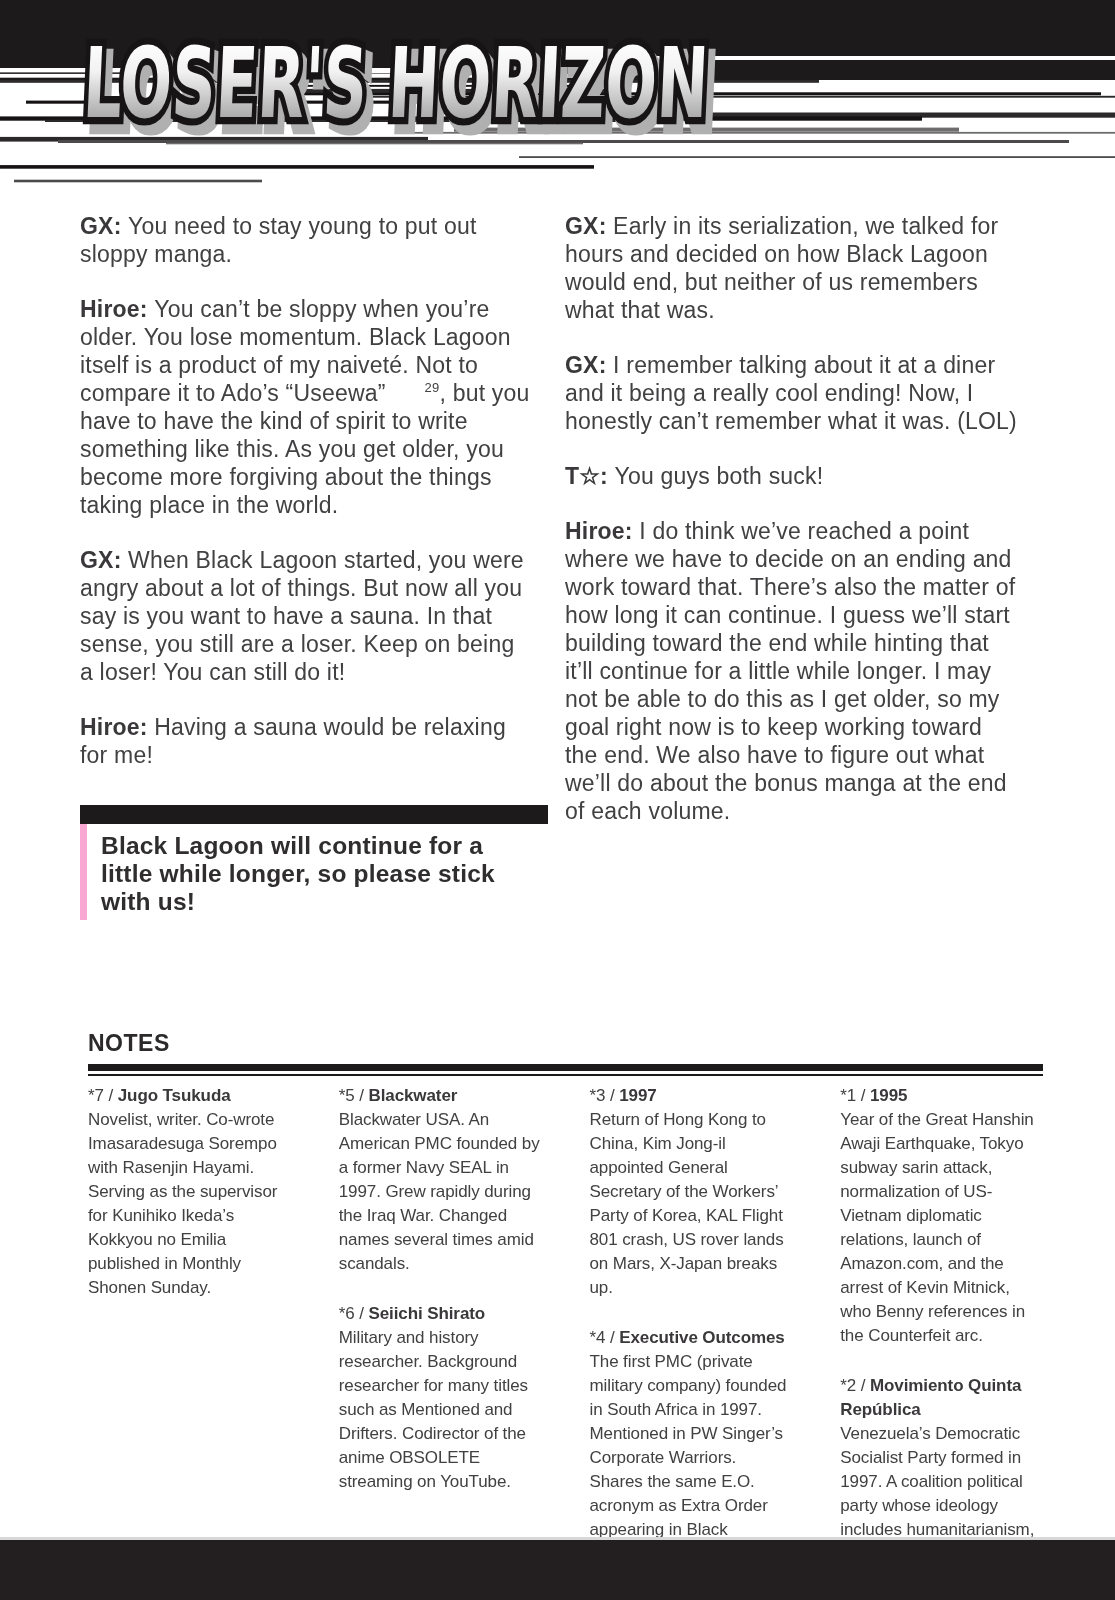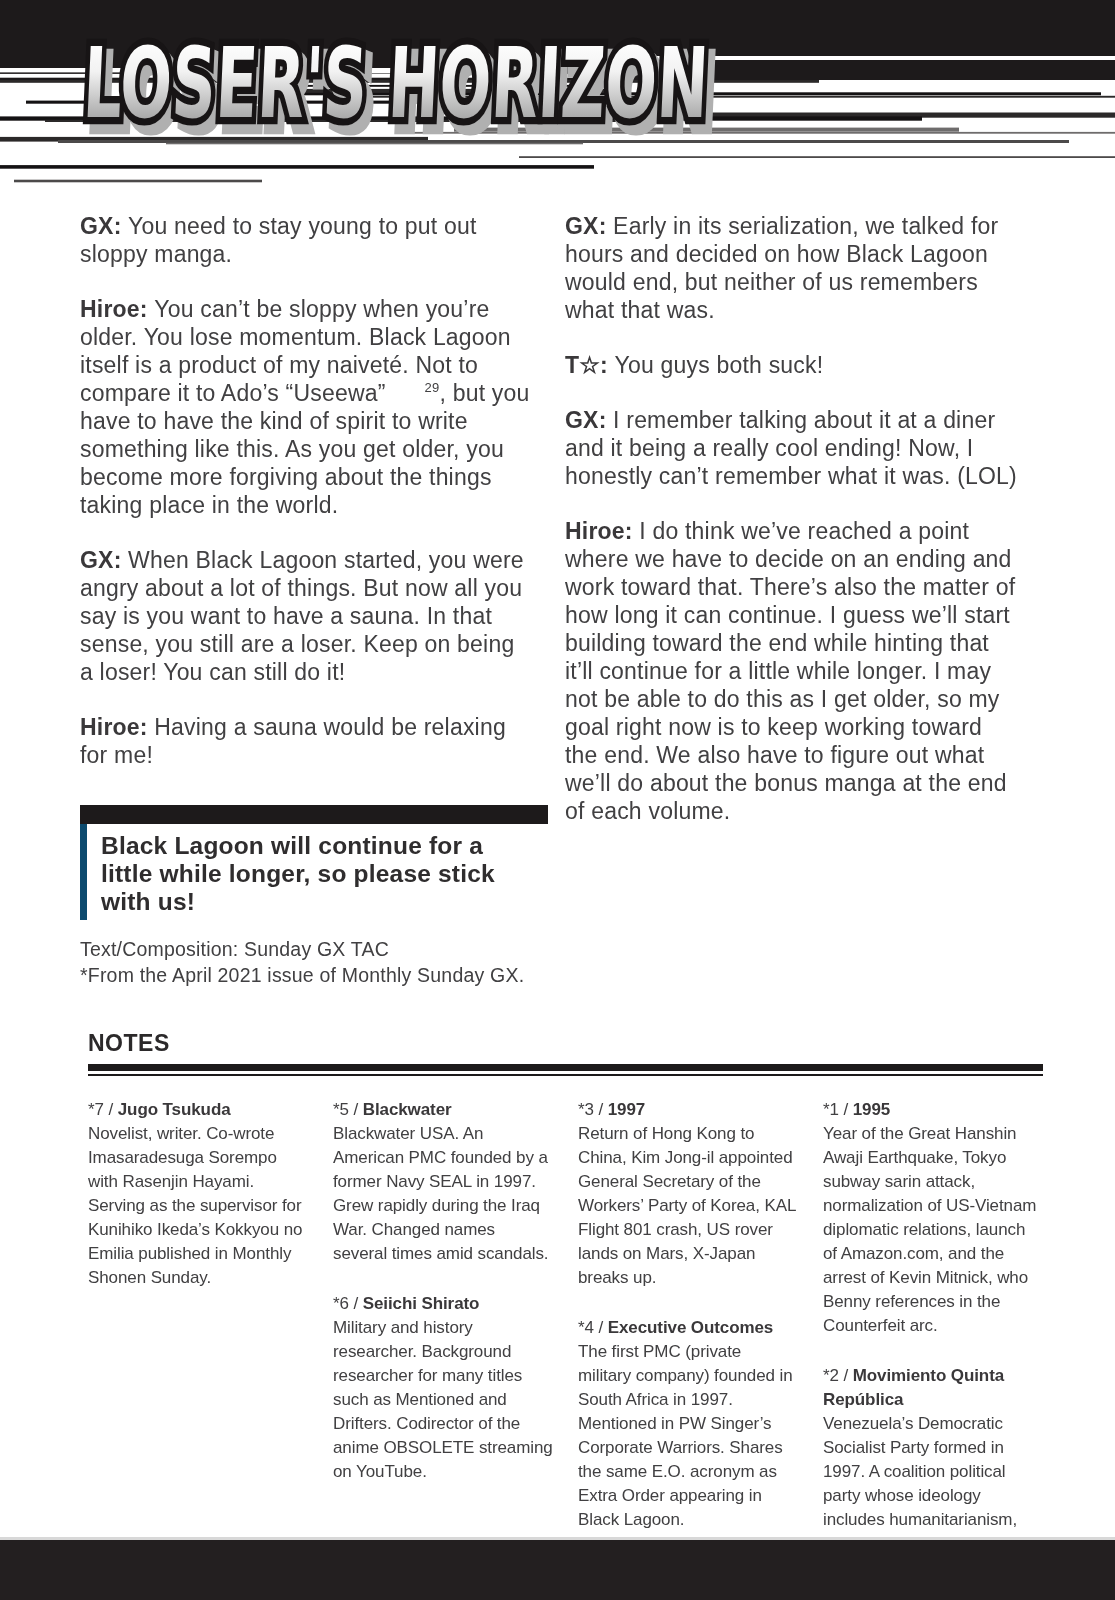--- a/index.html
+++ b/index.html
@@ -34,30 +34,30 @@
   .col-left  { left:80px;  }
   .col-right { left:565px; }
   .para { margin-bottom:27px; }
   .speaker { font-weight:bold; color:#3a383a; }
   .it { }
   sup { font-size:13px; line-height:0; vertical-align:super;margin-left:39px; }
   
   .callout { margin-top:36px; width:468px; }
   .callout-bar { width:468px; height:19px; background:#1d1a1b; }
   .callout-body {
-    border-left:7px solid #0c4a6e; padding:8px 30px 4px 14px;
+    border-left:7px solid #f9a8d4; padding:8px 30px 4px 14px;
     font-weight:bold; font-size:24.5px; line-height:28px; color:#2f2d2e;
   }
   .credits { margin-top:16px; font-size:19.5px; line-height:26px; }
   
   .notes { position:absolute; left:88px; top:1030px; width:955px; }
   .notes-heading { font-weight:bold; font-size:23px; letter-spacing:0.5px; color:#2b292a; }
   .rule-thick { margin-top:7px; height:7px; background:#1d1a1b; }
   .rule-thin  { margin-top:3px; height:2px; background:#1d1a1b; }
-  .notes-grid { margin-top:22px; display:grid; grid-template-columns:repeat(4,1fr); column-gap:25px; }
+  .notes-grid { margin-top:8px; display:grid; grid-template-columns:repeat(4,1fr); column-gap:25px;gap:48px; }
   .note { margin-bottom:26px; font-size:17px; line-height:24px; letter-spacing:-0.1px; }
   .note-name { font-weight:bold; color:#3a383a; }
   
   .footer {
     position:absolute; left:0; bottom:0; width:1115px; height:63px;
     background:#231f20; border-top:3px solid #d8d8d8;
   }
 </style>
 </head>
 <body>
@@ -103,31 +103,27 @@
         <p class="para"><span class="speaker">Hiroe: </span><span>You can’t be sloppy when you’re older. You lose momentum. </span><span class="it">Black Lagoon</span><span> itself is a product of my naiveté. Not to compare it to Ado’s “Useewa”</span><sup>29</sup><span>, but you have to have the kind of spirit to write something like this. As you get older, you become more forgiving about the things taking place in the world.</span></p>
         <p class="para"><span class="speaker">GX: </span><span>When </span><span class="it">Black Lagoon</span><span> started, you were angry about a lot of things. But now all you say is you want to have a sauna. In that sense, you still are a loser. Keep on being a loser! You can still do it!</span></p>
         <p class="para"><span class="speaker">Hiroe: </span><span>Having a sauna would be relaxing for me!</span></p>
       </div>
 
     <div class="callout">
       <div class="callout-bar"></div>
       <div class="callout-body">Black Lagoon will continue for a little while longer, so please stick with us!</div>
     </div>
 
-    <div class="credits">
-      <div>Text/Composition: Sunday GX TAC</div>
-      <div><span>*From the April 2021 issue of </span><span class="it">Monthly Sunday GX</span><span>.</span></div>
-    </div>
   </div>
 
   <div class="col col-right">
     <div>
         <p class="para"><span class="speaker">GX: </span><span>Early in its serialization, we talked for hours and decided on how </span><span class="it">Black Lagoon</span><span> would end, but neither of us remembers what that was.</span></p>
+        <p class="para"><span class="speaker">GX: </span><span>I remember talking about it at a diner and it being a really cool ending! Now, I honestly can’t remember what it was. (LOL)</span></p>
         <p class="para"><span class="speaker">T☆: </span><span>You guys both suck!</span></p>
-        <p class="para"><span class="speaker">GX: </span><span>I remember talking about it at a diner and it being a really cool ending! Now, I honestly can’t remember what it was. (LOL)</span></p>
         <p class="para"><span class="speaker">Hiroe: </span><span>I do think we’ve reached a point where we have to decide on an ending and work toward that. There’s also the matter of how long it can continue. I guess we’ll start building toward the end while hinting that it’ll continue for a little while longer. I may not be able to do this as I get older, so my goal right now is to keep working toward the end. We also have to figure out what we’ll do about the bonus manga at the end of each volume.</span></p>
       </div>
   </div>
 
   <div class="notes">
     <div class="notes-heading">NOTES</div>
     <div class="rule-thick"></div>
     <div class="rule-thin"></div>
     <div class="notes-grid">
       <div>

